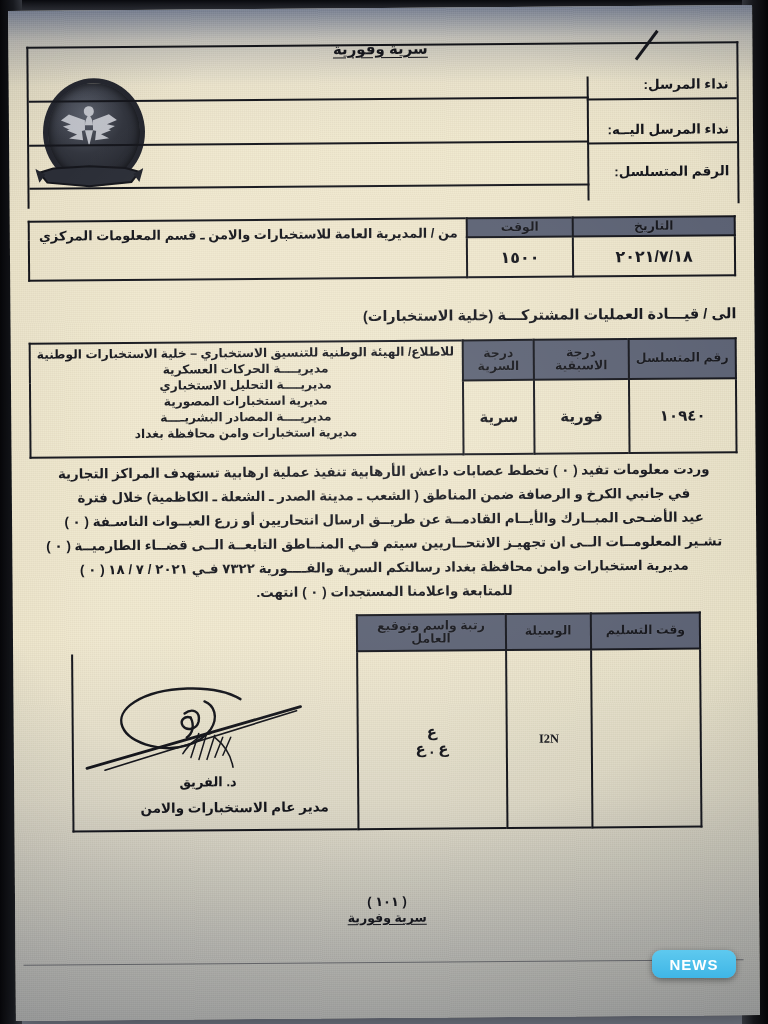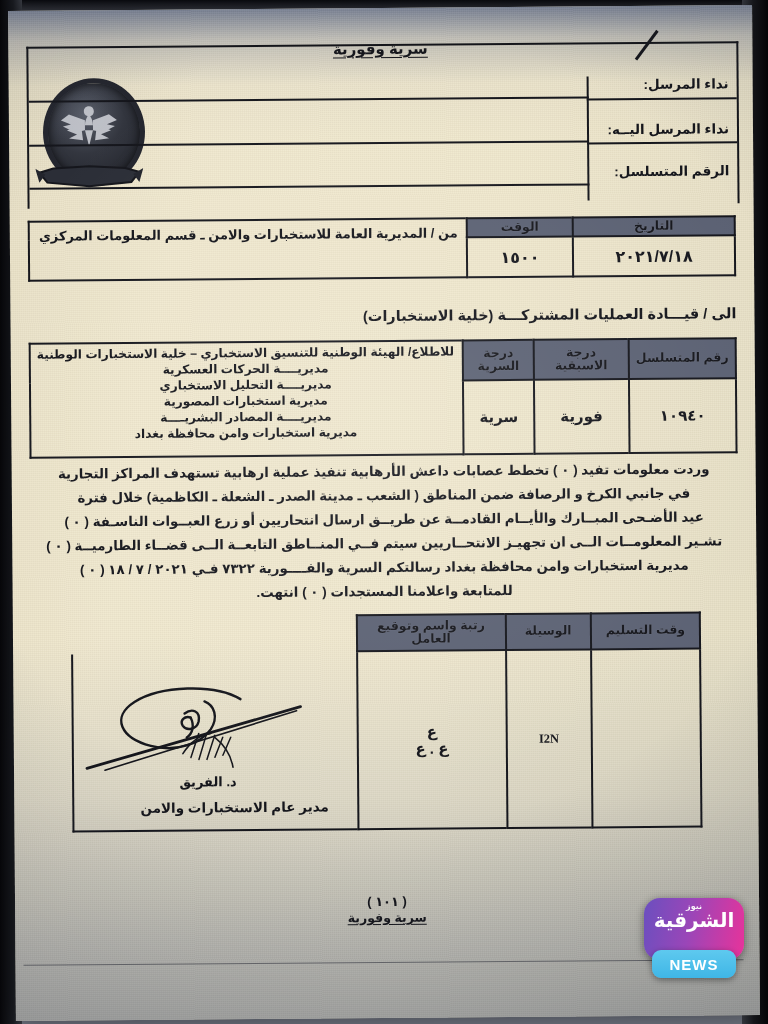--- a/index.html
+++ b/index.html
@@ -274,19 +274,15 @@
         <div class="fs">سرية وفورية</div>
       </div>
 
       <div class="rule-bottom"></div>
     </div>
 
     <div class="vig"></div>
   </div>
 
   <div class="wm">
-    <div class="wm-main">
-      <div class="wm-sub">نيوز</div>
-      <div class="wm-ar">الشرقية</div>
-    </div>
     <div class="wm-news">NEWS</div>
   </div>
 </div>
 
 </body></html>

